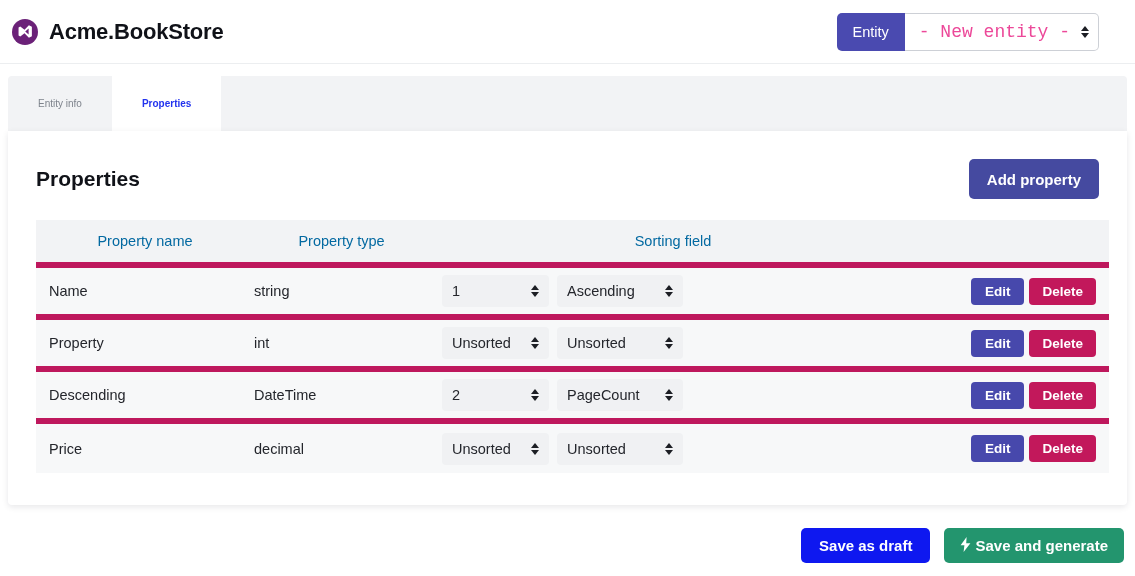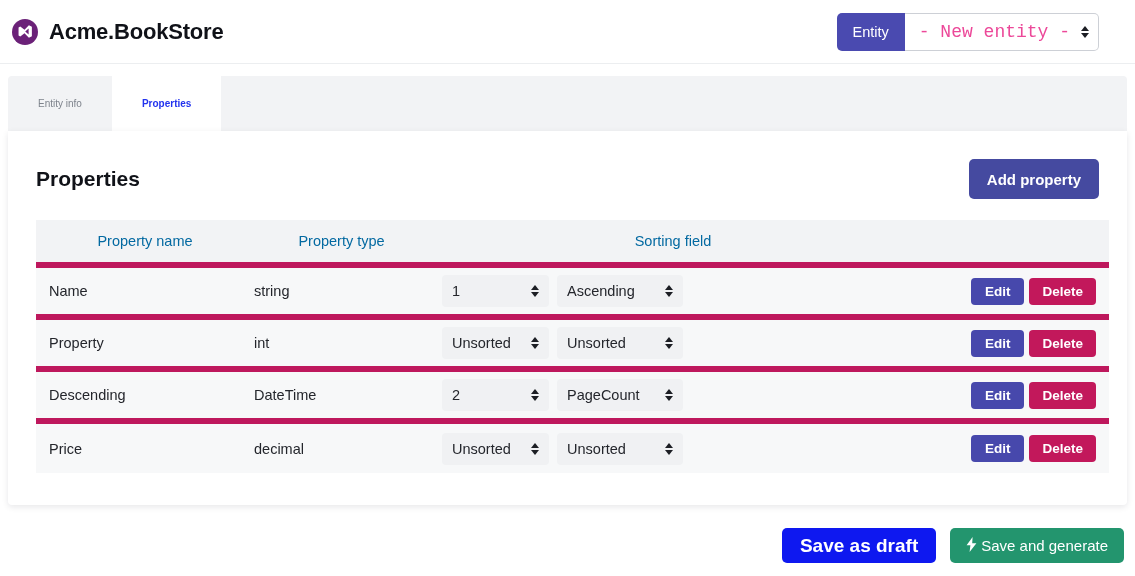--- a/index.html
+++ b/index.html
@@ -136,25 +136,25 @@
     background: #c2185b; font-size: 13.5px; font-weight: bold;
     height: 27px; padding: 0 13px; border-radius: 4px;
   }
 
   
   .footer {
     position: absolute; right: 11px; top: 528px;
     display: flex; gap: 14px; align-items: center;
   }
   .btn-draft {
-    background: #0e18f0; font-size: 19px; font-weight: bold;
+    background: #0e18f0; font-size: 15px; font-weight: bold;
     height: 35px; padding: 0 18px; border-radius: 5px;
   }
   .btn-generate {
-    background: #23956e; font-size: 15px; font-weight: normal;
+    background: #23956e; font-size: 15px; font-weight: bold;
     height: 35px; padding: 0 16px; border-radius: 5px; gap: 4px;
   }
   .bolt { font-size: 15px; line-height: 1; display: inline-block; }
 </style>
 </head>
 <body>
 
 <div class="page">
 
   <div class="topbar">

